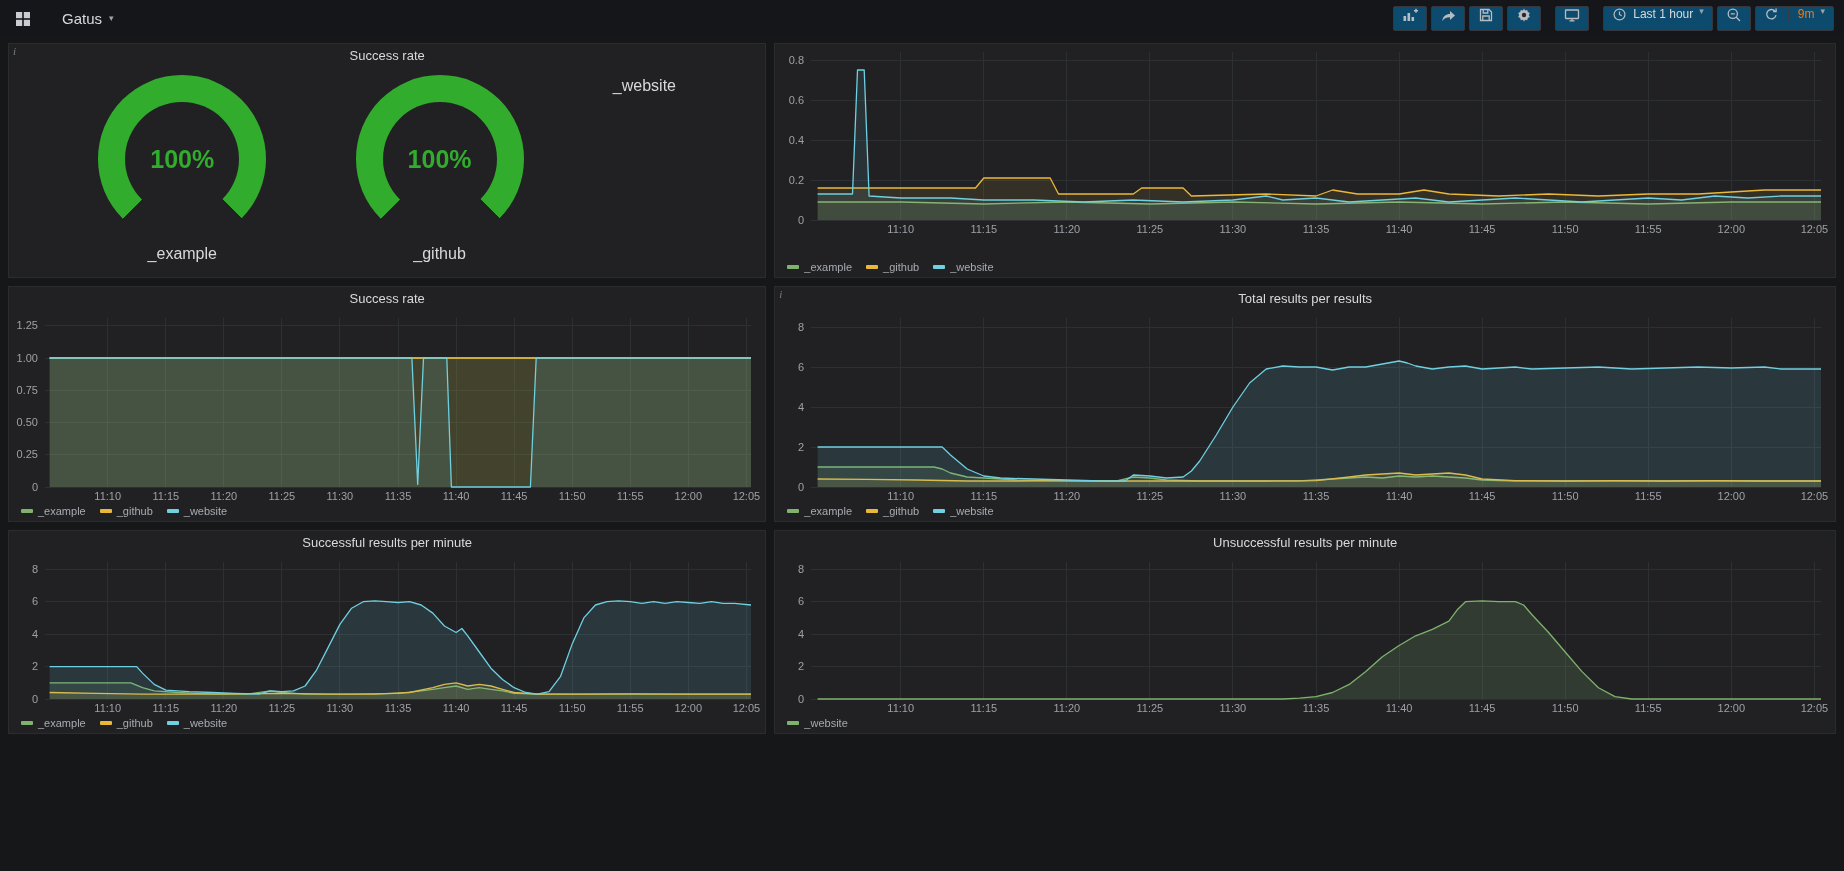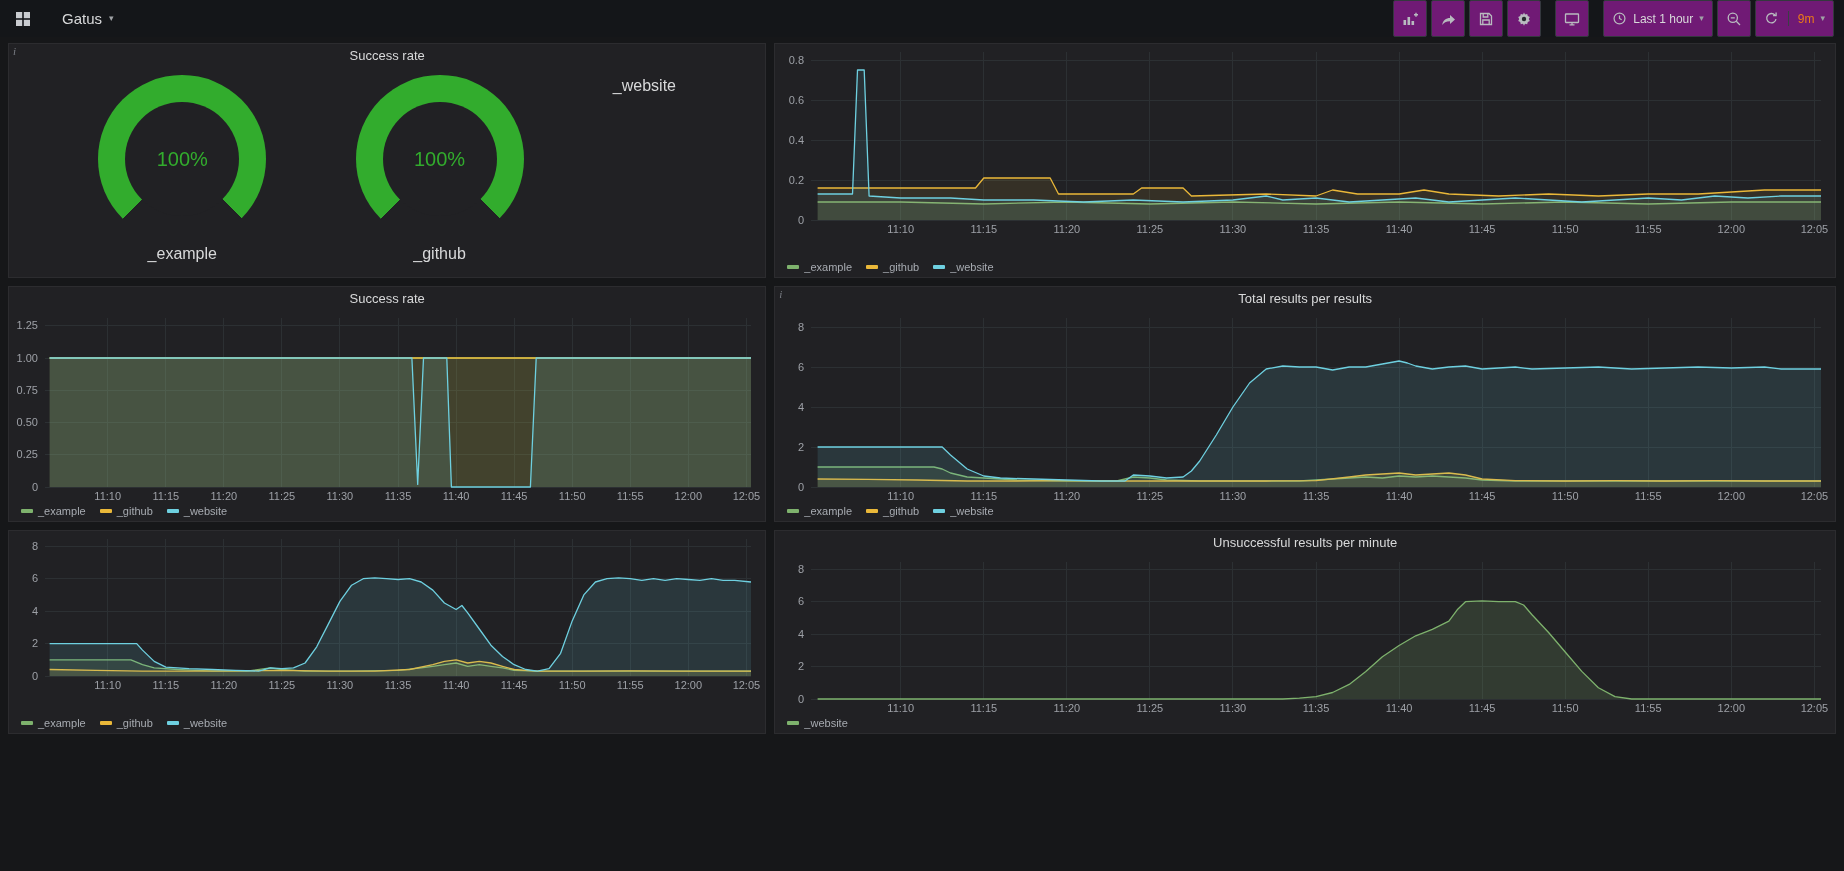--- a/index.html
+++ b/index.html
@@ -3,41 +3,41 @@
 <meta charset="utf-8">
 <style>
 *{box-sizing:border-box;margin:0;padding:0}
 html,body{width:1844px;height:871px;background:#161719;font-family:"Liberation Sans",sans-serif;overflow:hidden}
 .navbar{height:37px;display:flex;align-items:center;justify-content:space-between;padding:0 10px;background:#141619}
 .nav-left{display:flex;align-items:center;gap:26px}
 .logo-btn{width:26px;height:26px;display:flex;align-items:center;justify-content:center;background:none;border:none;cursor:pointer}
 .brand{display:flex;align-items:center;gap:7px;color:#d8d9da;font-size:15px;font-weight:500;cursor:pointer}
 .caret{font-size:9px;color:#9fa2a6;line-height:1}
 .nav-right{display:flex;align-items:center;gap:4px}
-.chip{height:37px;display:flex;align-items:center;gap:6px;padding:0 8px;background:#701a75;border:1px solid #34383e;border-radius:2px;color:#b8bbbf;font-size:12px;cursor:pointer;white-space:nowrap}
+.chip{height:25px;display:flex;gap:6px;padding:0 8px;background:#0c4a6e;border:1px solid #34383e;border-radius:2px;color:#b8bbbf;font-size:12px;cursor:pointer;white-space:nowrap}
 .chip .lbl{color:#d8d9da}
 .chip svg{display:block}
 .gap-left{margin-left:10px}
 .vdiv{width:1px;height:15px;background:#3a3e44;margin:0 3px}
 .refresh-lbl{color:#eb7b18}
 .grid{display:grid;grid-template-columns:10fr 14fr;grid-template-rows:235px 236px 204px;gap:8px;padding:6px 8px}
 .panel{background:#212124;border:1px solid rgba(255,255,255,0.05);display:flex;flex-direction:column;position:relative;min-width:0}
 .panel-title{height:23px;line-height:23px;text-align:center;font-size:13px;font-weight:500;color:#d8d9da;cursor:pointer;flex:0 0 auto}
 .info-corner{position:absolute;top:1px;left:4px;font-size:11px;font-style:italic;font-family:"Liberation Serif",serif;color:#7a7e85;z-index:2}
 .chart-area{flex:1;min-height:0;position:relative;cursor:crosshair;overflow:hidden}
 .chart-area svg{overflow:visible}
 .legend{flex:0 0 18px;display:flex;align-items:center;gap:14px;padding:0 0 3px 12px;font-size:11px;color:#a7abb1}
 .legend-item{display:flex;align-items:center;gap:5px;cursor:pointer}
 .swatch{width:12px;height:4px;border-radius:1px;display:inline-block}
 .gauge-row{flex:1;display:flex;align-items:flex-start;justify-content:space-evenly;padding-top:8px}
 .gauge{text-align:center}
 .gauge-wrap{position:relative;width:168px;height:168px;margin:0 auto}
 .gauge-ring{position:absolute;inset:0;border-radius:50%}
 .gauge-hole{position:absolute;inset:27px;border-radius:50%;background:#212124;display:flex;align-items:center;justify-content:center}
-.gauge-value{font-size:20px;font-weight:400}
+.gauge-value{font-size:25px;font-weight:700}
 .gauge-label{margin-top:2px;font-size:16px;color:#d8d9da}
 </style>
 </head>
 <body>
 
 <div class="navbar">
   <div class="nav-left">
     <button class="logo-btn">
       <svg width="16" height="16" viewBox="0 0 16 16" fill="#c9ccd0">
           <rect x="1" y="1" width="6.2" height="6.2"></rect>
@@ -317,20 +317,21 @@
           <span>_github</span>
         </span>
         <span class="legend-item">
           <span class="swatch" style="background:#6ed0e0"></span>
           <span>_website</span>
         </span>
       </div>
   </section>
 
   <section class="panel">
+    <div class="panel-title">Successful results per minute</div>
     <div class="chart-area"><svg width="756" height="161">
           <line x1="36" y1="145.0" x2="742" y2="145.0" stroke="#2c3033" stroke-width="1" shape-rendering="crispEdges"></line>
           <text x="29" y="148.5" text-anchor="end" font-size="11" fill="#9da0a6">0</text>
           <line x1="36" y1="112.6" x2="742" y2="112.6" stroke="#2c3033" stroke-width="1" shape-rendering="crispEdges"></line>
           <text x="29" y="116.1" text-anchor="end" font-size="11" fill="#9da0a6">2</text>
           <line x1="36" y1="80.1" x2="742" y2="80.1" stroke="#2c3033" stroke-width="1" shape-rendering="crispEdges"></line>
           <text x="29" y="83.6" text-anchor="end" font-size="11" fill="#9da0a6">4</text>
           <line x1="36" y1="47.7" x2="742" y2="47.7" stroke="#2c3033" stroke-width="1" shape-rendering="crispEdges"></line>
           <text x="29" y="51.2" text-anchor="end" font-size="11" fill="#9da0a6">6</text>
           <line x1="36" y1="15.3" x2="742" y2="15.3" stroke="#2c3033" stroke-width="1" shape-rendering="crispEdges"></line>

